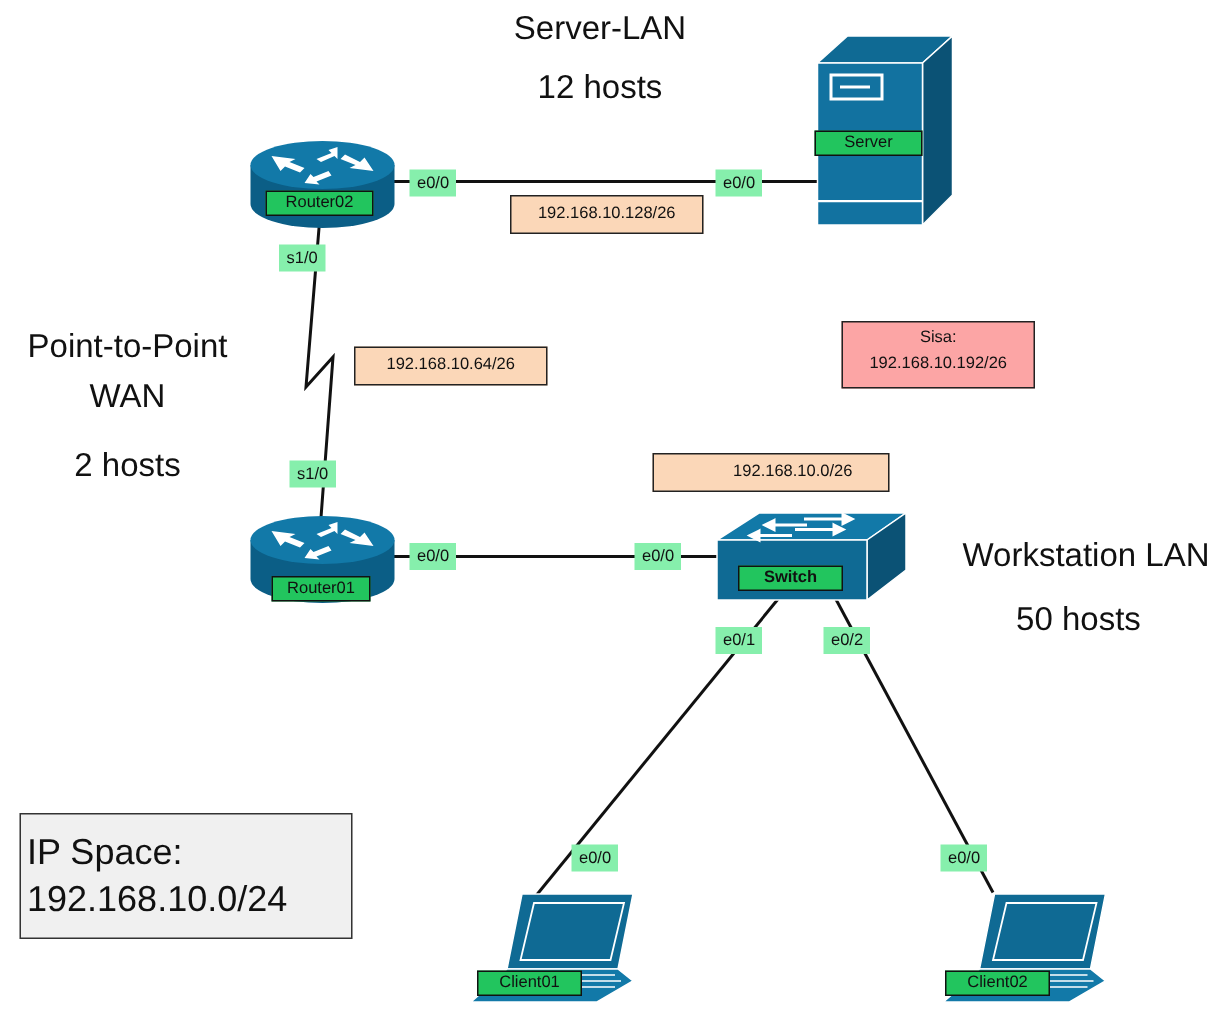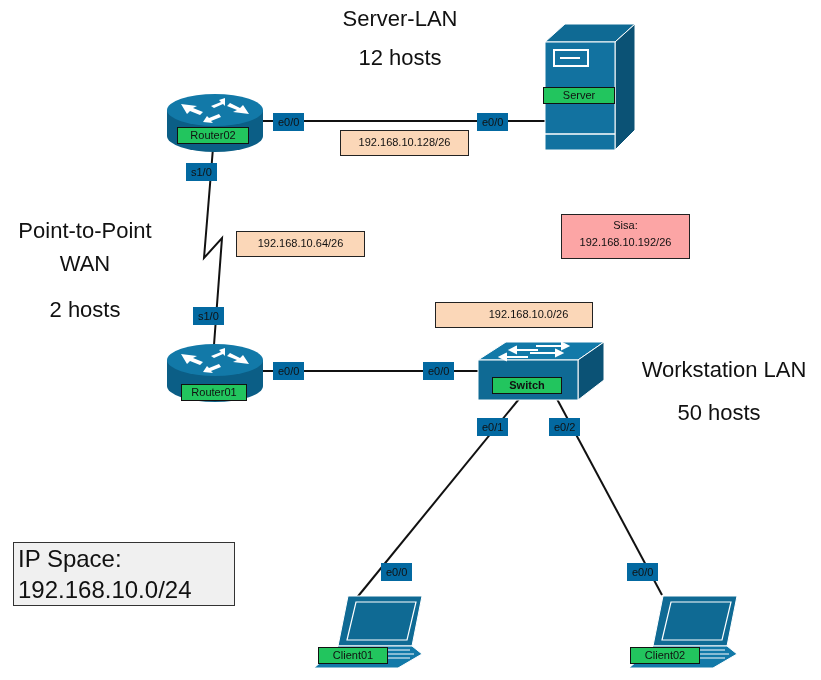--- a/index.html
+++ b/index.html
@@ -1,29 +1,29 @@
 <!DOCTYPE html>
 <html><head>
 <meta charset="utf-8">
 <style>
   html, body { margin:0; padding:0; background:#ffffff; }
   body { width:821px; height:680px; position:relative; overflow:hidden;
          font-family:"Liberation Sans", "DejaVu Sans", sans-serif; color:#111; }
   svg.links { position:absolute; left:0; top:0; }
-  .port { position:absolute; background:#0369a1; font-size:11px; padding:2px 5px;
+  .port { position:absolute; background:#86efac; font-size:11px; padding:2px 5px;
           line-height:14px; color:#111; white-space:nowrap; }
   .subnet { position:absolute; background:#fbd7b8; border:1px solid #222;
             font-size:11px; text-align:center; line-height:22px; }
   .green { position:absolute; background:#fca5a5; border:1px solid #222;
            font-size:11px; text-align:center; line-height:17px; padding-top:2px; }
   .devlabel { position:absolute; background:#22c55e; border:1.5px solid #111;
               font-size:11px; text-align:center; line-height:15px; }
   .big { position:absolute; font-size:22px; text-align:center; white-space:nowrap; }
   .ipbox { position:absolute; background:#f0f0f0; border:1.5px solid #333;
-           font-size:24px; line-height:31px; padding:0 4px; }
+           font-size:24px; line-height:31px; padding:10px 4px; }
   .device { position:absolute; }
 </style>
 </head>
 <body>
 
 <svg class="links" width="821" height="680">
   <line x1="262" y1="121" x2="545" y2="121" stroke="#111" stroke-width="2"></line>
   <polyline points="213,148 204,258 222,238 214,345" fill="none" stroke="#111" stroke-width="2"></polyline>
   <line x1="262" y1="371" x2="478" y2="371" stroke="#111" stroke-width="2"></line>
   <line x1="519" y1="399" x2="355" y2="600" stroke="#111" stroke-width="2"></line>

